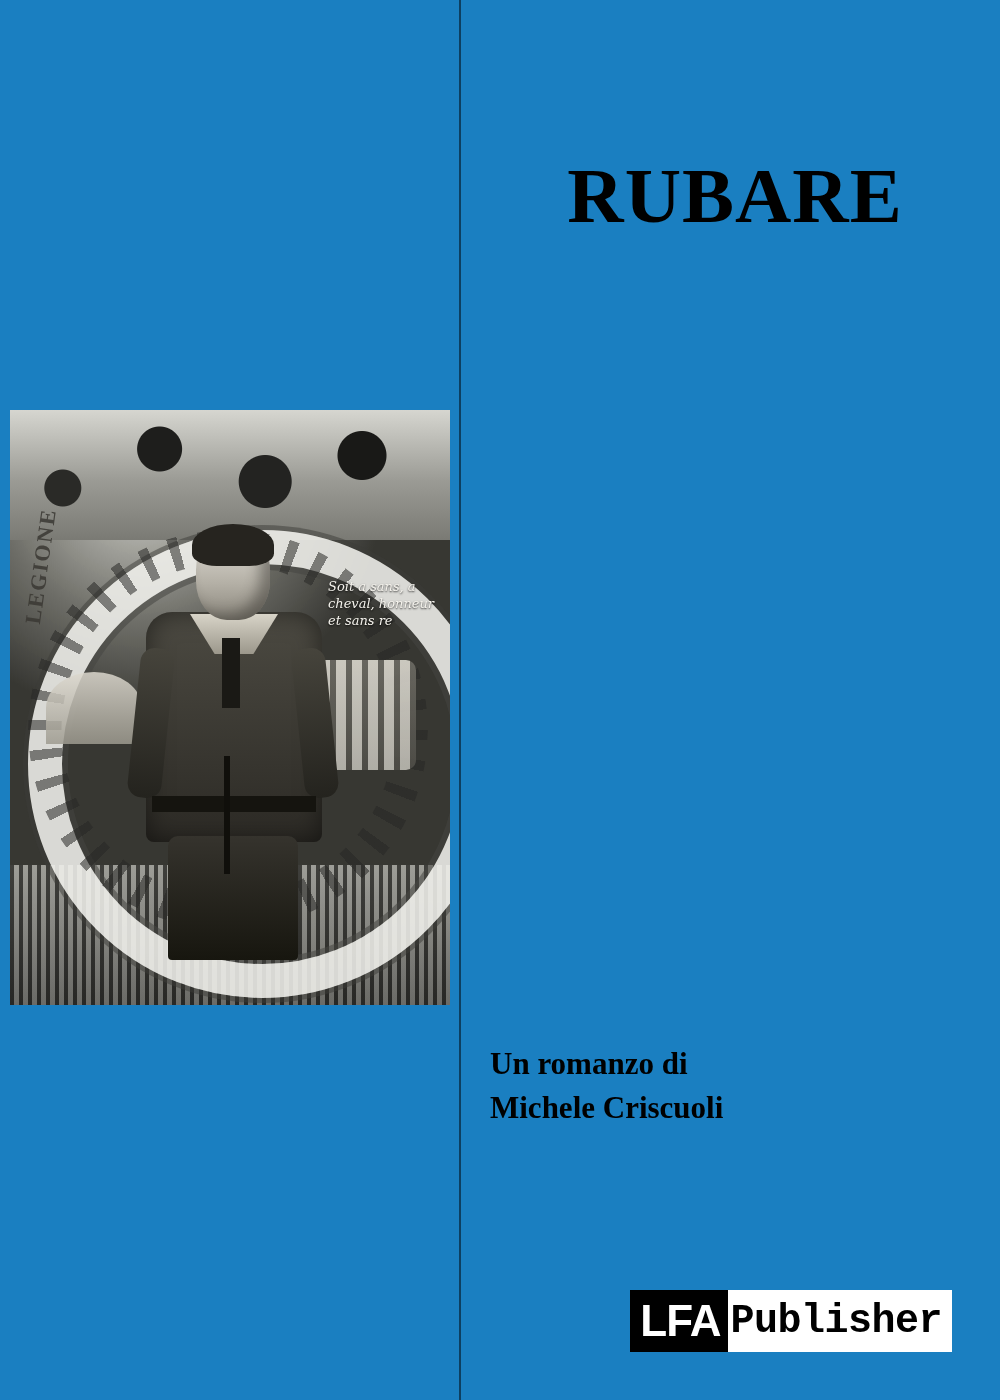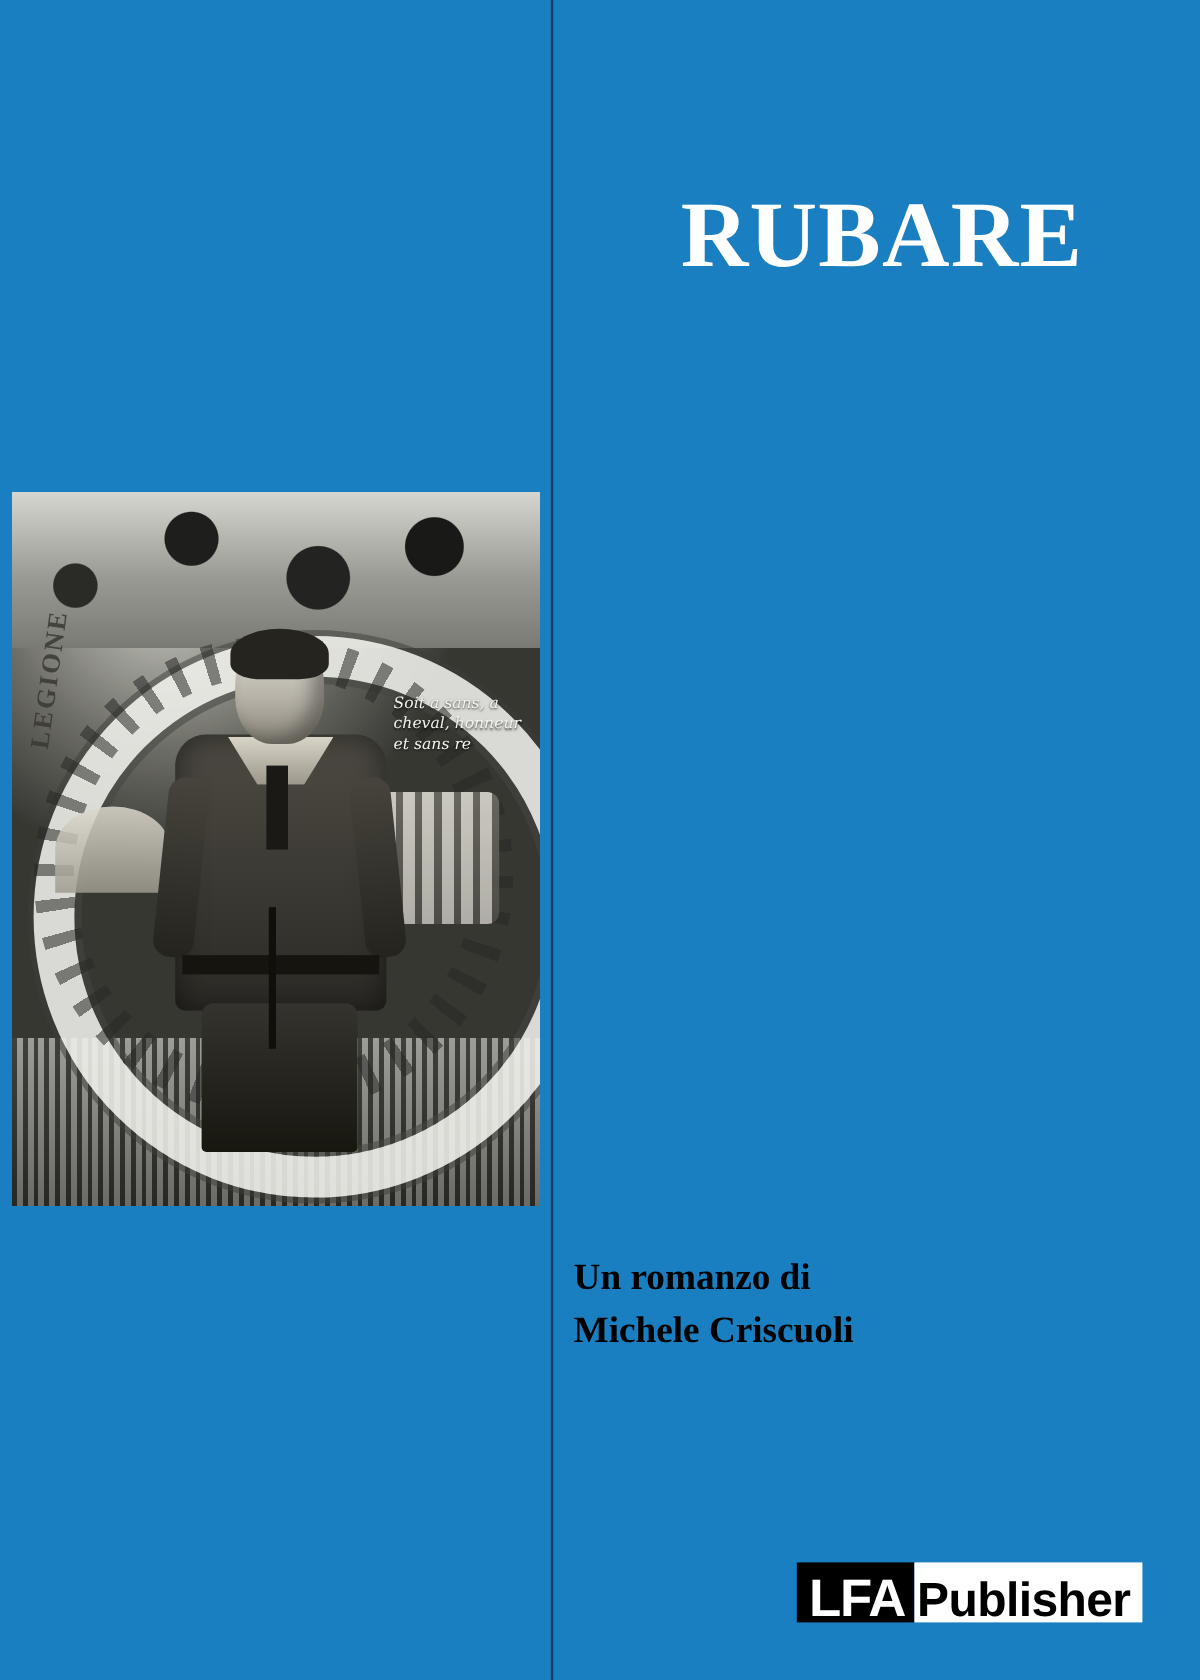--- a/index.html
+++ b/index.html
@@ -204,61 +204,62 @@
     left: 500px;
     top: 140px;
     width: 470px;
     text-align: center;
   }
   .title-line {
     font-family: "Liberation Serif", serif;
     font-weight: bold;
     font-size: 78px;
     line-height: 112px;
-    color: #ffffff;
+    color: #000000;
     letter-spacing: 1px;
     white-space: nowrap;
   }
   
   .author-block {
     position: absolute;
     left: 478px;
     top: 1042px;
     width: 470px;
   }
   .author-line {
     font-family: "Liberation Serif", serif;
     font-weight: bold;
     font-size: 31px;
     line-height: 44px;
     color: #000000;
+    margin-left: 12px;
   }
   
   .logo {
     position: absolute;
     right: 48px;
     bottom: 48px;
     display: flex;
     align-items: stretch;
-    height: 50px;
+    height: 62px;
   }
   .logo-mark {
     background: #000000;
     color: #ffffff;
     font-family: "Liberation Sans", sans-serif;
     font-weight: bold;
     font-size: 44px;
     line-height: 62px;
     padding: 0 8px 0 10px;
     letter-spacing: -1px;
   }
   .logo-word {
     background: #ffffff;
     color: #000000;
-    font-family: Liberation Sans, sans-serif;
+    font-family: Liberation Mono, monospace;
     font-weight: bold;
     font-size: 40px;
     line-height: 64px;
     padding: 0 10px 0 2px;
     letter-spacing: -0.5px;
   }
 </style>
 </head>
 <body>
 

